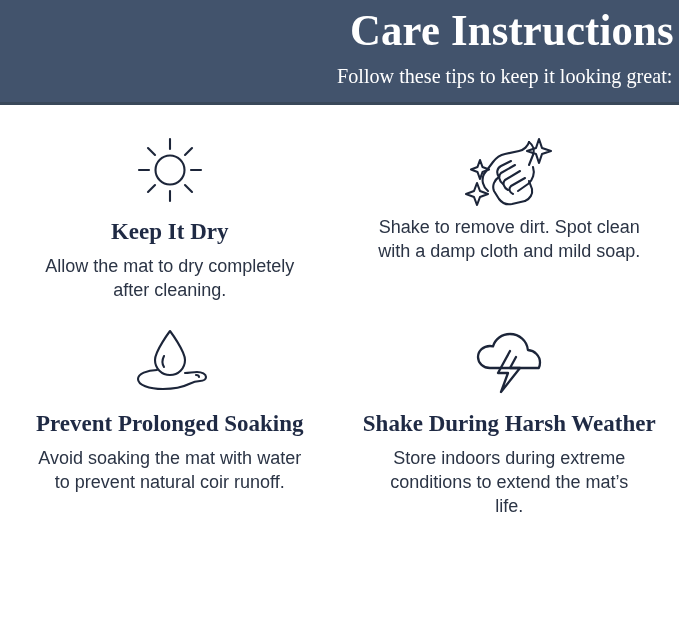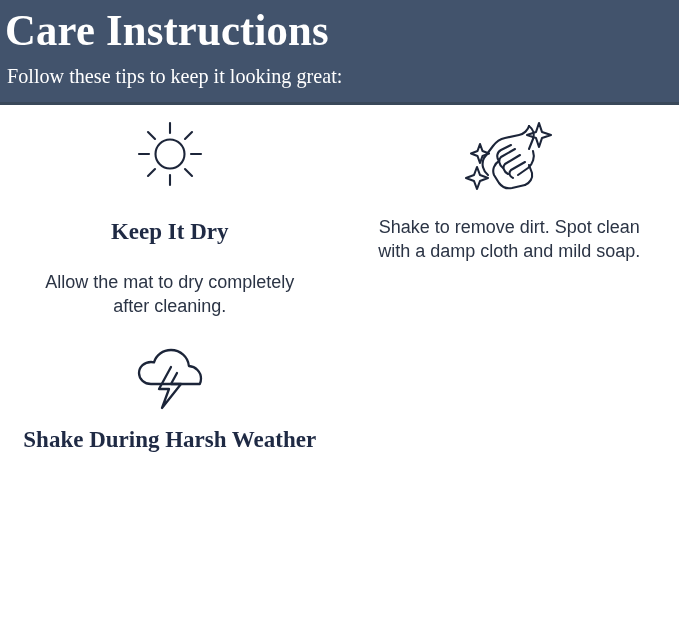--- a/index.html
+++ b/index.html
@@ -24,21 +24,21 @@
   
   .header {
     position: relative;
     width: 679px;
     height: 105px;
     background: #42536c;
     box-sizing: border-box;
     border-bottom: 3px solid #394859;
     display: flex;
     flex-direction: column;
-    align-items: flex-start;
+    align-items: flex-end;
     justify-content: flex-start;
   }
   .header-title {
     font-family: "Liberation Serif", serif;
     font-weight: bold;
     font-size: 44px;
     line-height: 1;
     color: #ffffff;
     letter-spacing: 0.2px;
     margin-top: 9px;
@@ -65,21 +65,21 @@
     flex-wrap: wrap;
   }
   .tip {
     width: 339.5px;
     box-sizing: border-box;
     display: flex;
     flex-direction: column;
     align-items: center;
     text-align: center;
   }
-  .tip-row-1 { padding-top: 12px; gap: 16px; }
+  .tip-row-1 { padding-top: 28px; }
   .tip-row-2 { padding-top: 22px; }
 
   .tip-icon {
     width: 90px;
     height: 74px;
     display: flex;
     align-items: center;
     justify-content: center;
   }
   .tip-icon svg {
@@ -156,27 +156,44 @@
           <path d="M76 6 L79 15 L88 18 L79 21 L76 30 L73 21 L64 18 L73 15 Z"></path>
 
           <path d="M17 27 L19.5 34 L26 36.5 L19.5 39 L17 46 L14.5 39 L8 36.5 L14.5 34 Z"></path>
 
           <path d="M14 50 L17 58 L25 61 L17 64 L14 72 L11 64 L3 61 L11 58 Z"></path>
         </svg>
       </div>
       <div class="tip-body wide">Shake to remove dirt. Spot clean with a damp cloth and mild soap.</div>
     </div>
 
+    <div class="tip tip-row-2">
+      <div class="tip-icon">
+        <svg width="86" height="66" viewBox="0 0 86 66" fill="none" stroke="#1c2539" stroke-width="2.1" stroke-linecap="round" stroke-linejoin="round">
+
+          <path d="M30 41 C20 41 11 45 11 50 C11 56 22 60 36 60 C47 60 56 58 62 55 C66 53 70 52 73 52 C77 52 79 50 79 48 C79 45 75 43 70 43 C66 43 62 44 58 44"></path>
+
+          <path d="M69 46 C71 46 72 47 72 48"></path>
+
+          <path d="M43 2 C43 2 28 22 28 31 C28 39.5 34.7 46 43 46 C51.3 46 58 39.5 58 31 C58 22 43 2 43 2 Z"></path>
+
+          <path d="M37 27 C35 31 35 35 37 38"></path>
+        </svg>
+      </div>
+      <div class="tip-title">Prevent Prolonged Soaking</div>
+      <div class="tip-body wide">Avoid soaking the mat with water to prevent natural coir runoff.</div>
+    </div>
 
     <div class="tip tip-row-2">
       <div class="tip-icon">
         <svg width="70" height="70" viewBox="0 0 70 70" fill="none" stroke="#1c2539" stroke-width="2.3" stroke-linecap="round" stroke-linejoin="round">
 
           <path d="M16 41 C9.4 41 4 36.1 4 30 C4 23.9 9.4 19 16 19 C17 19 18 19.1 19 19.4 C21 12.2 27.9 7 36 7 C45.4 7 53.1 14 53.9 23 C60.7 23.5 66 28.9 66 35.5 C66 38.6 64.8 41 64.8 41 Z"></path>
 
           <path d="M36 24 L24 46 L34 46 L27 65 L46 41 L36 41 L42 30"></path>
         </svg>
       </div>
       <div class="tip-title">Shake During Harsh Weather</div>
+      <div class="tip-body wide">Store indoors during extreme conditions to extend the mat’s life.</div>
     </div>
 
   </div>
 </div>
 
 </body></html>

